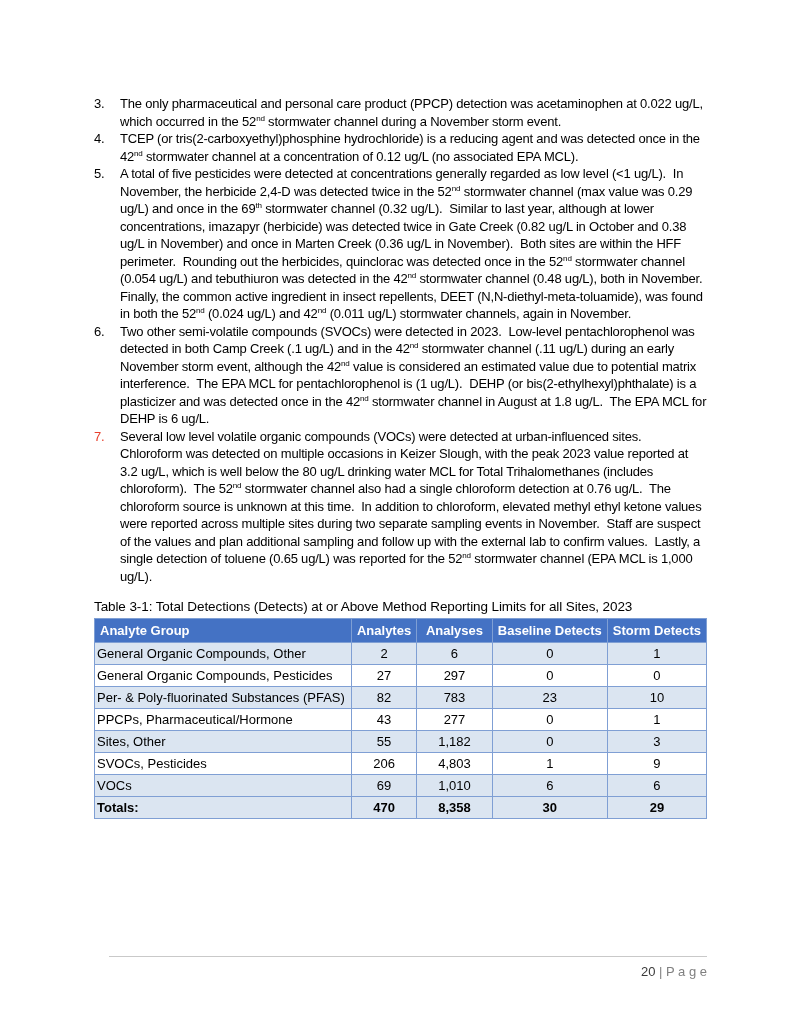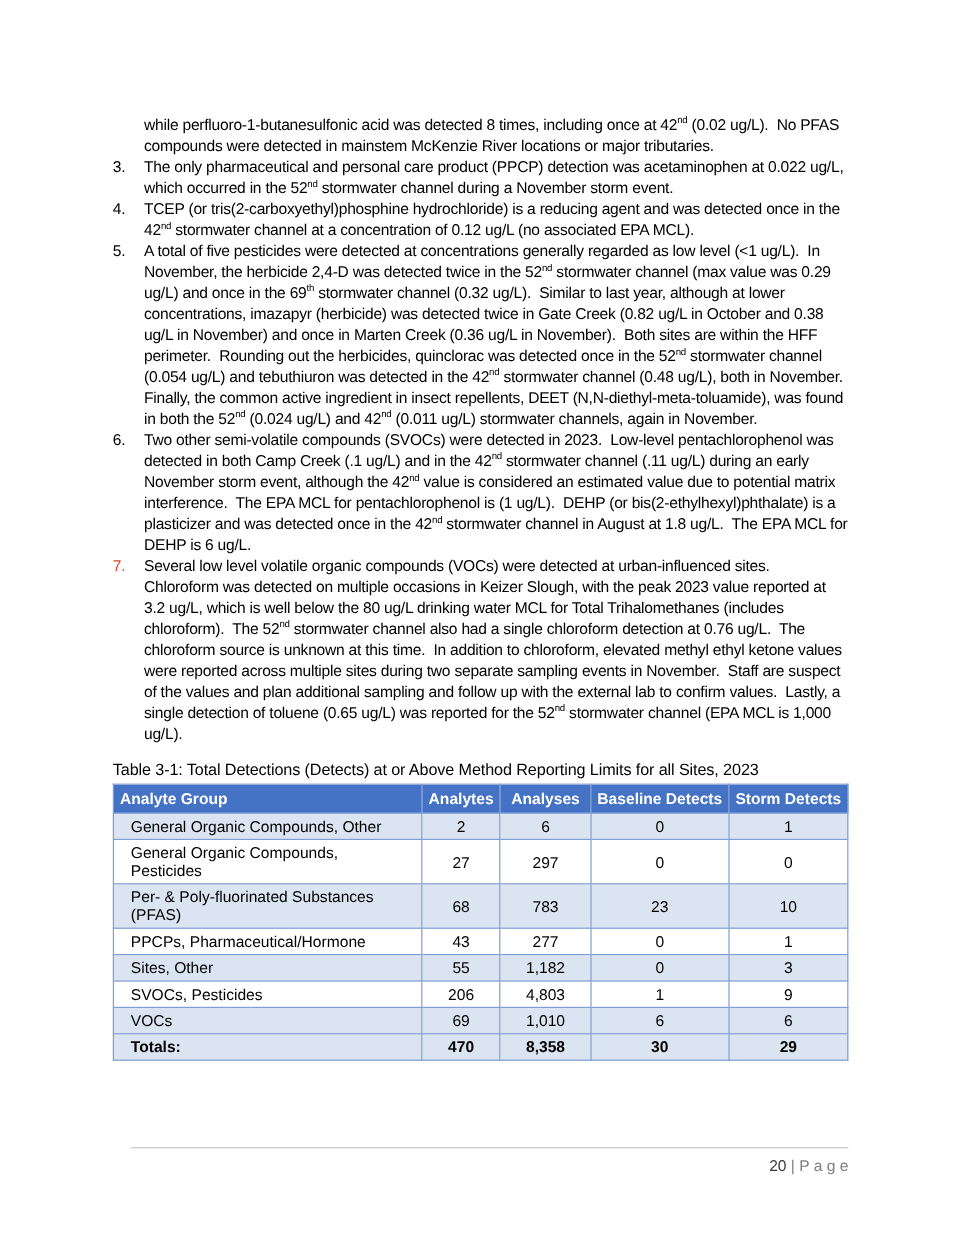--- a/index.html
+++ b/index.html
@@ -22,43 +22,39 @@
   table.data-table {
     width: 613px; border-collapse: collapse; font-size: 13px; table-layout: auto;
   }
   .data-table th {
     background: var(--table_header_bg); color: var(--table_header_text);
     font-weight: bold; text-align: center; padding: 4px 5px;
     border: 1px solid var(--table_border); white-space: nowrap;
   }
   .data-table th.left { text-align: left; }
   .data-table td {
-    border: 1px solid var(--table_border); padding: 3px 14px; background: #ffffff;
+    border: 1px solid var(--table_border); padding: 3px 2px; background: #ffffff;
   }
   .data-table tr.alt td { background: var(--table_alt_row_bg); }
   .data-table td.num-cell { text-align: center; }
   .data-table tr.totals td { font-weight: bold; background: var(--table_alt_row_bg); }
   .data-table tr.totals td.label-cell { text-align: left; }
   .footer {
     position: absolute; left: 109px; right: 93px; top: 956px;
     border-top: 1px solid #c9c9c9; padding-top: 7px;
     text-align: right; font-size: 13px; color: #3a3a3a;
   }
   .footer .muted { color: var(--footer_muted); }
 </style>
 </head>
 <body>
 
 <div class="page">
 
   <div class="body-text">
-  <div class="block">
-    <span class="num"></span>
-    <span class="txt">while perfluoro-1-butanesulfonic acid was detected 8 times, including once at 42<sup>nd</sup> (0.02 ug/L).  No PFAS compounds were detected in mainstem McKenzie River locations or major tributaries.</span>
-  </div>
 
   <div class="block">
     <span class="num">3.</span>
     <span class="txt">The only pharmaceutical and personal care product (PPCP) detection was acetaminophen at 0.022 ug/L, which occurred in the 52<sup>nd</sup> stormwater channel during a November storm event.</span>
   </div>
 
   <div class="block">
     <span class="num">4.</span>
     <span class="txt">TCEP (or tris(2-carboxyethyl)phosphine hydrochloride) is a reducing agent and was detected once in the 42<sup>nd</sup> stormwater channel at a concentration of 0.12 ug/L (no associated EPA MCL).</span>
   </div>
@@ -108,21 +104,21 @@
         </tr>
         <tr>
           <td class="group-cell">General Organic Compounds, Pesticides</td>
           <td class="num-cell">27</td>
           <td class="num-cell">297</td>
           <td class="num-cell">0</td>
           <td class="num-cell">0</td>
         </tr>
         <tr class="alt">
           <td class="group-cell">Per- &amp; Poly-fluorinated Substances (PFAS)</td>
-          <td class="num-cell">68</td>
+          <td class="num-cell">82</td>
           <td class="num-cell">783</td>
           <td class="num-cell">23</td>
           <td class="num-cell">10</td>
         </tr>
         <tr>
           <td class="group-cell">PPCPs, Pharmaceutical/Hormone</td>
           <td class="num-cell">43</td>
           <td class="num-cell">277</td>
           <td class="num-cell">0</td>
           <td class="num-cell">1</td>

